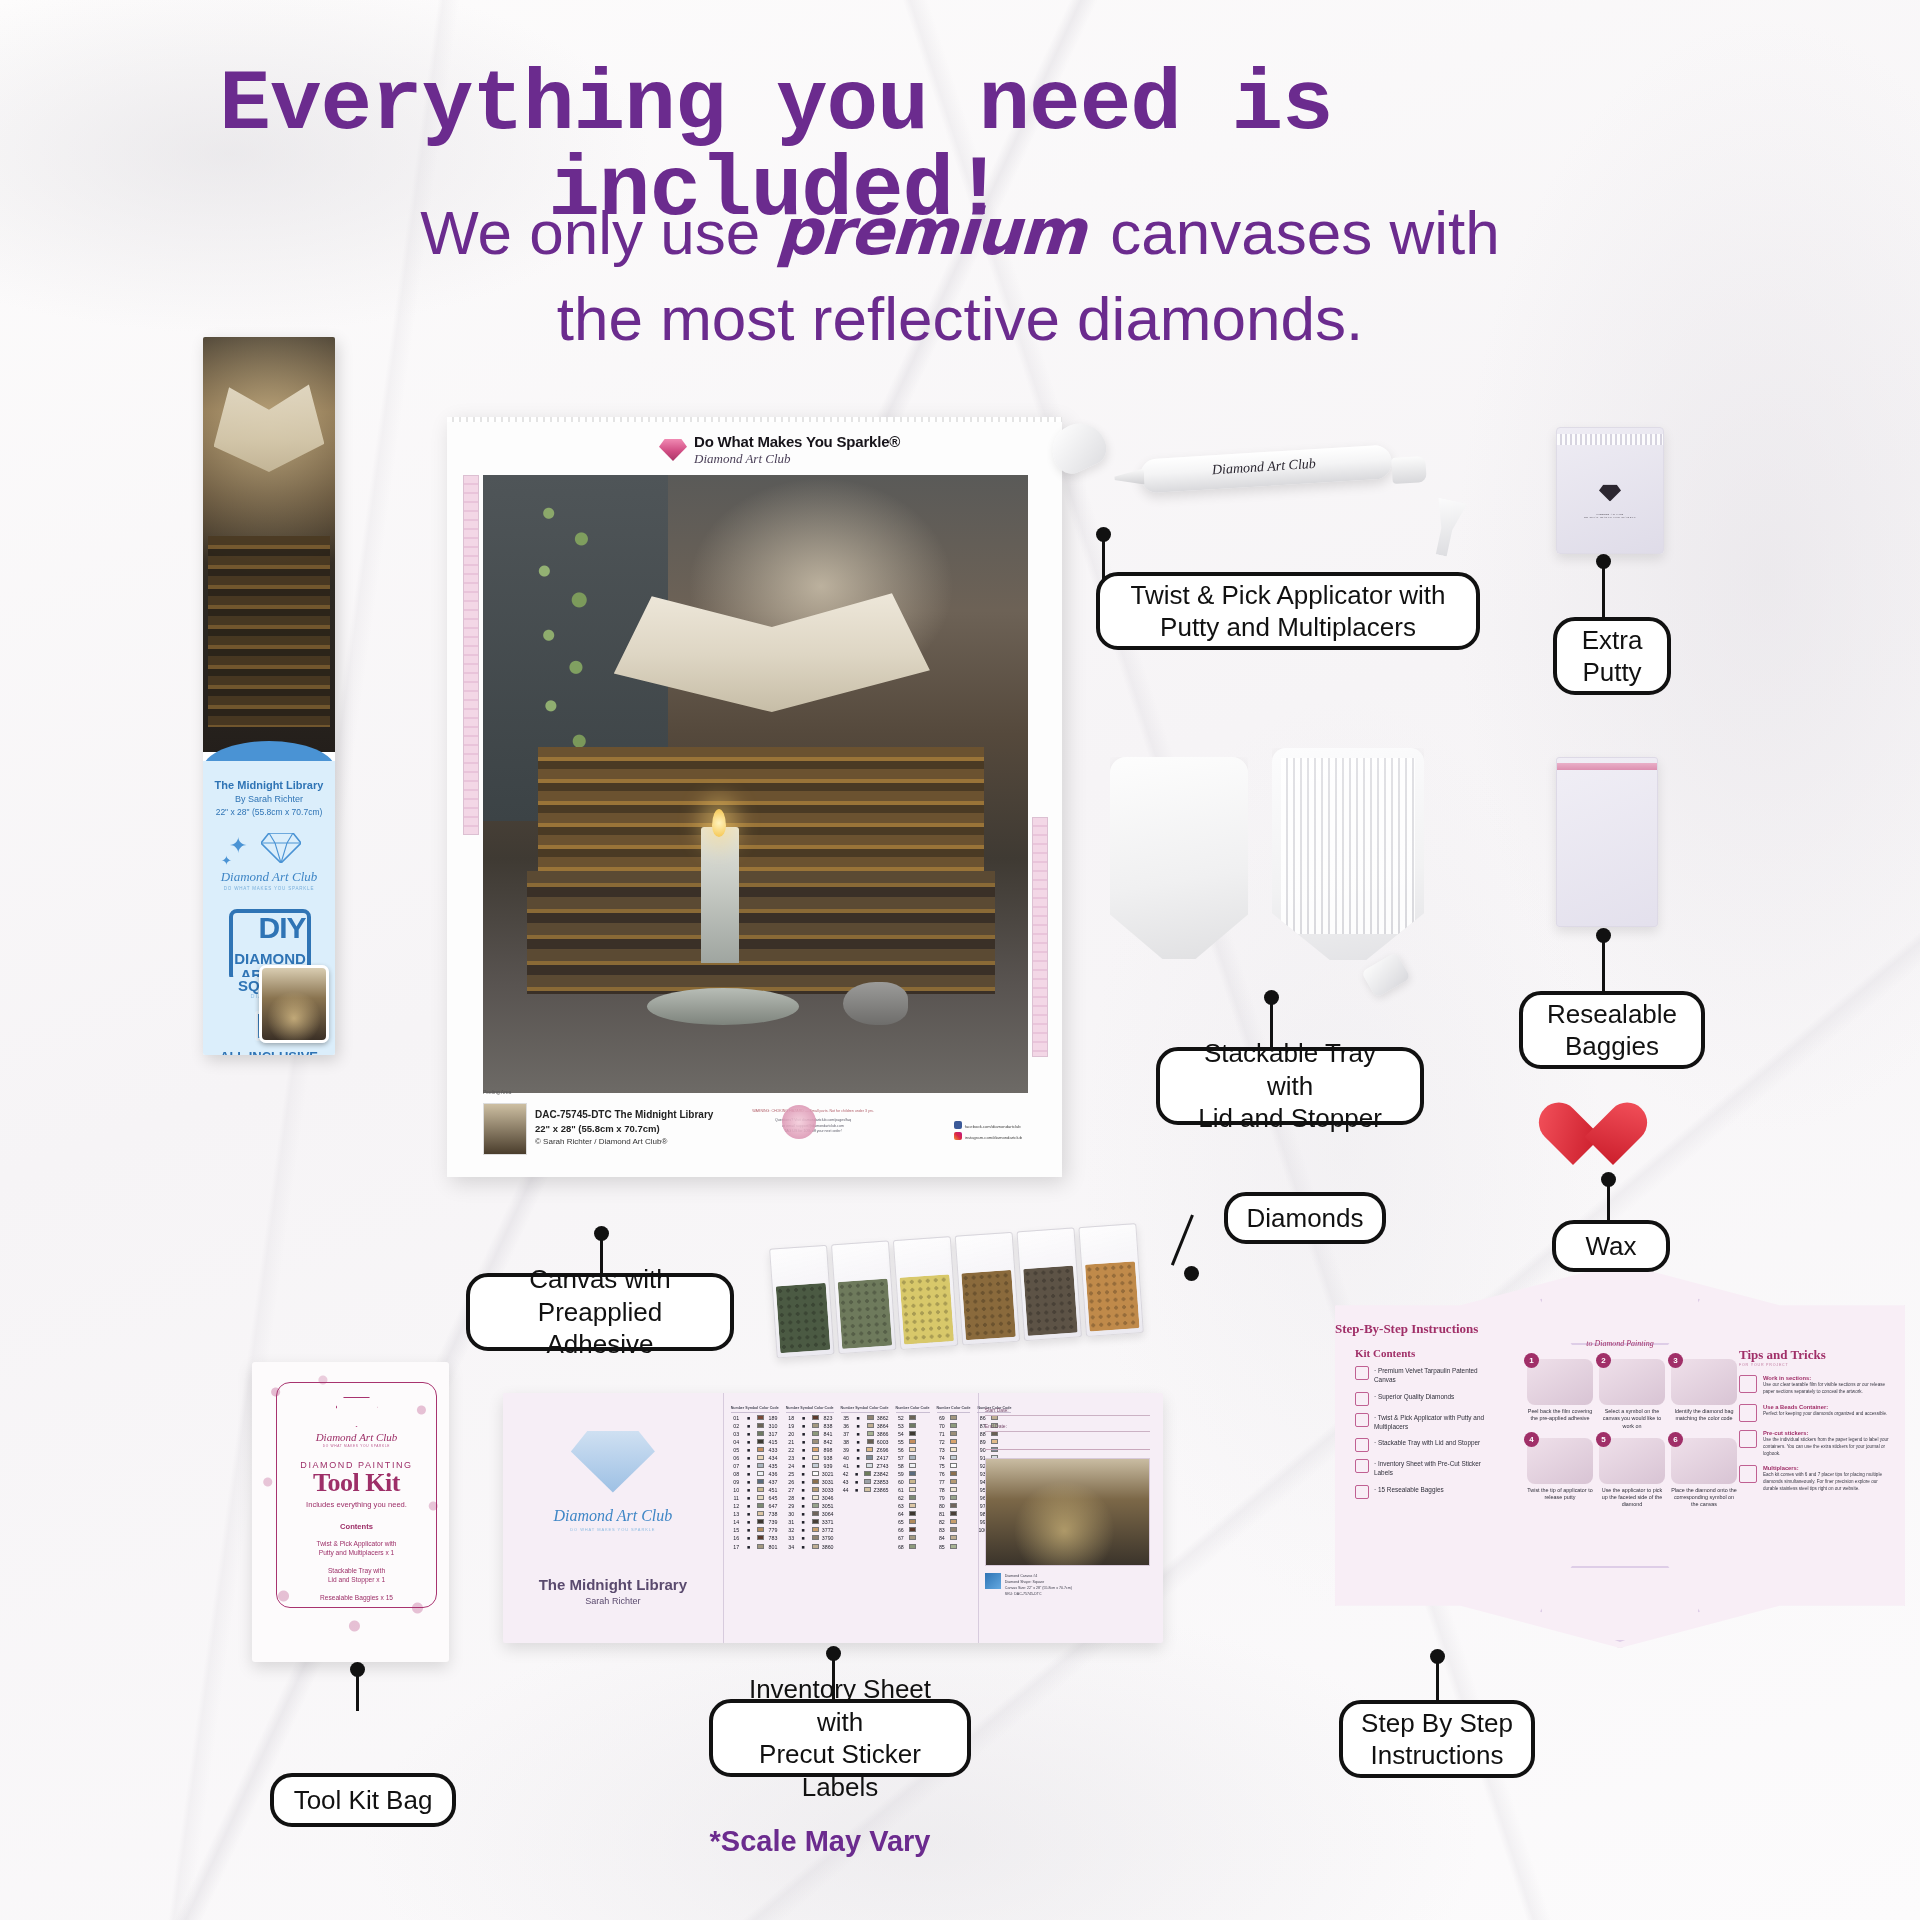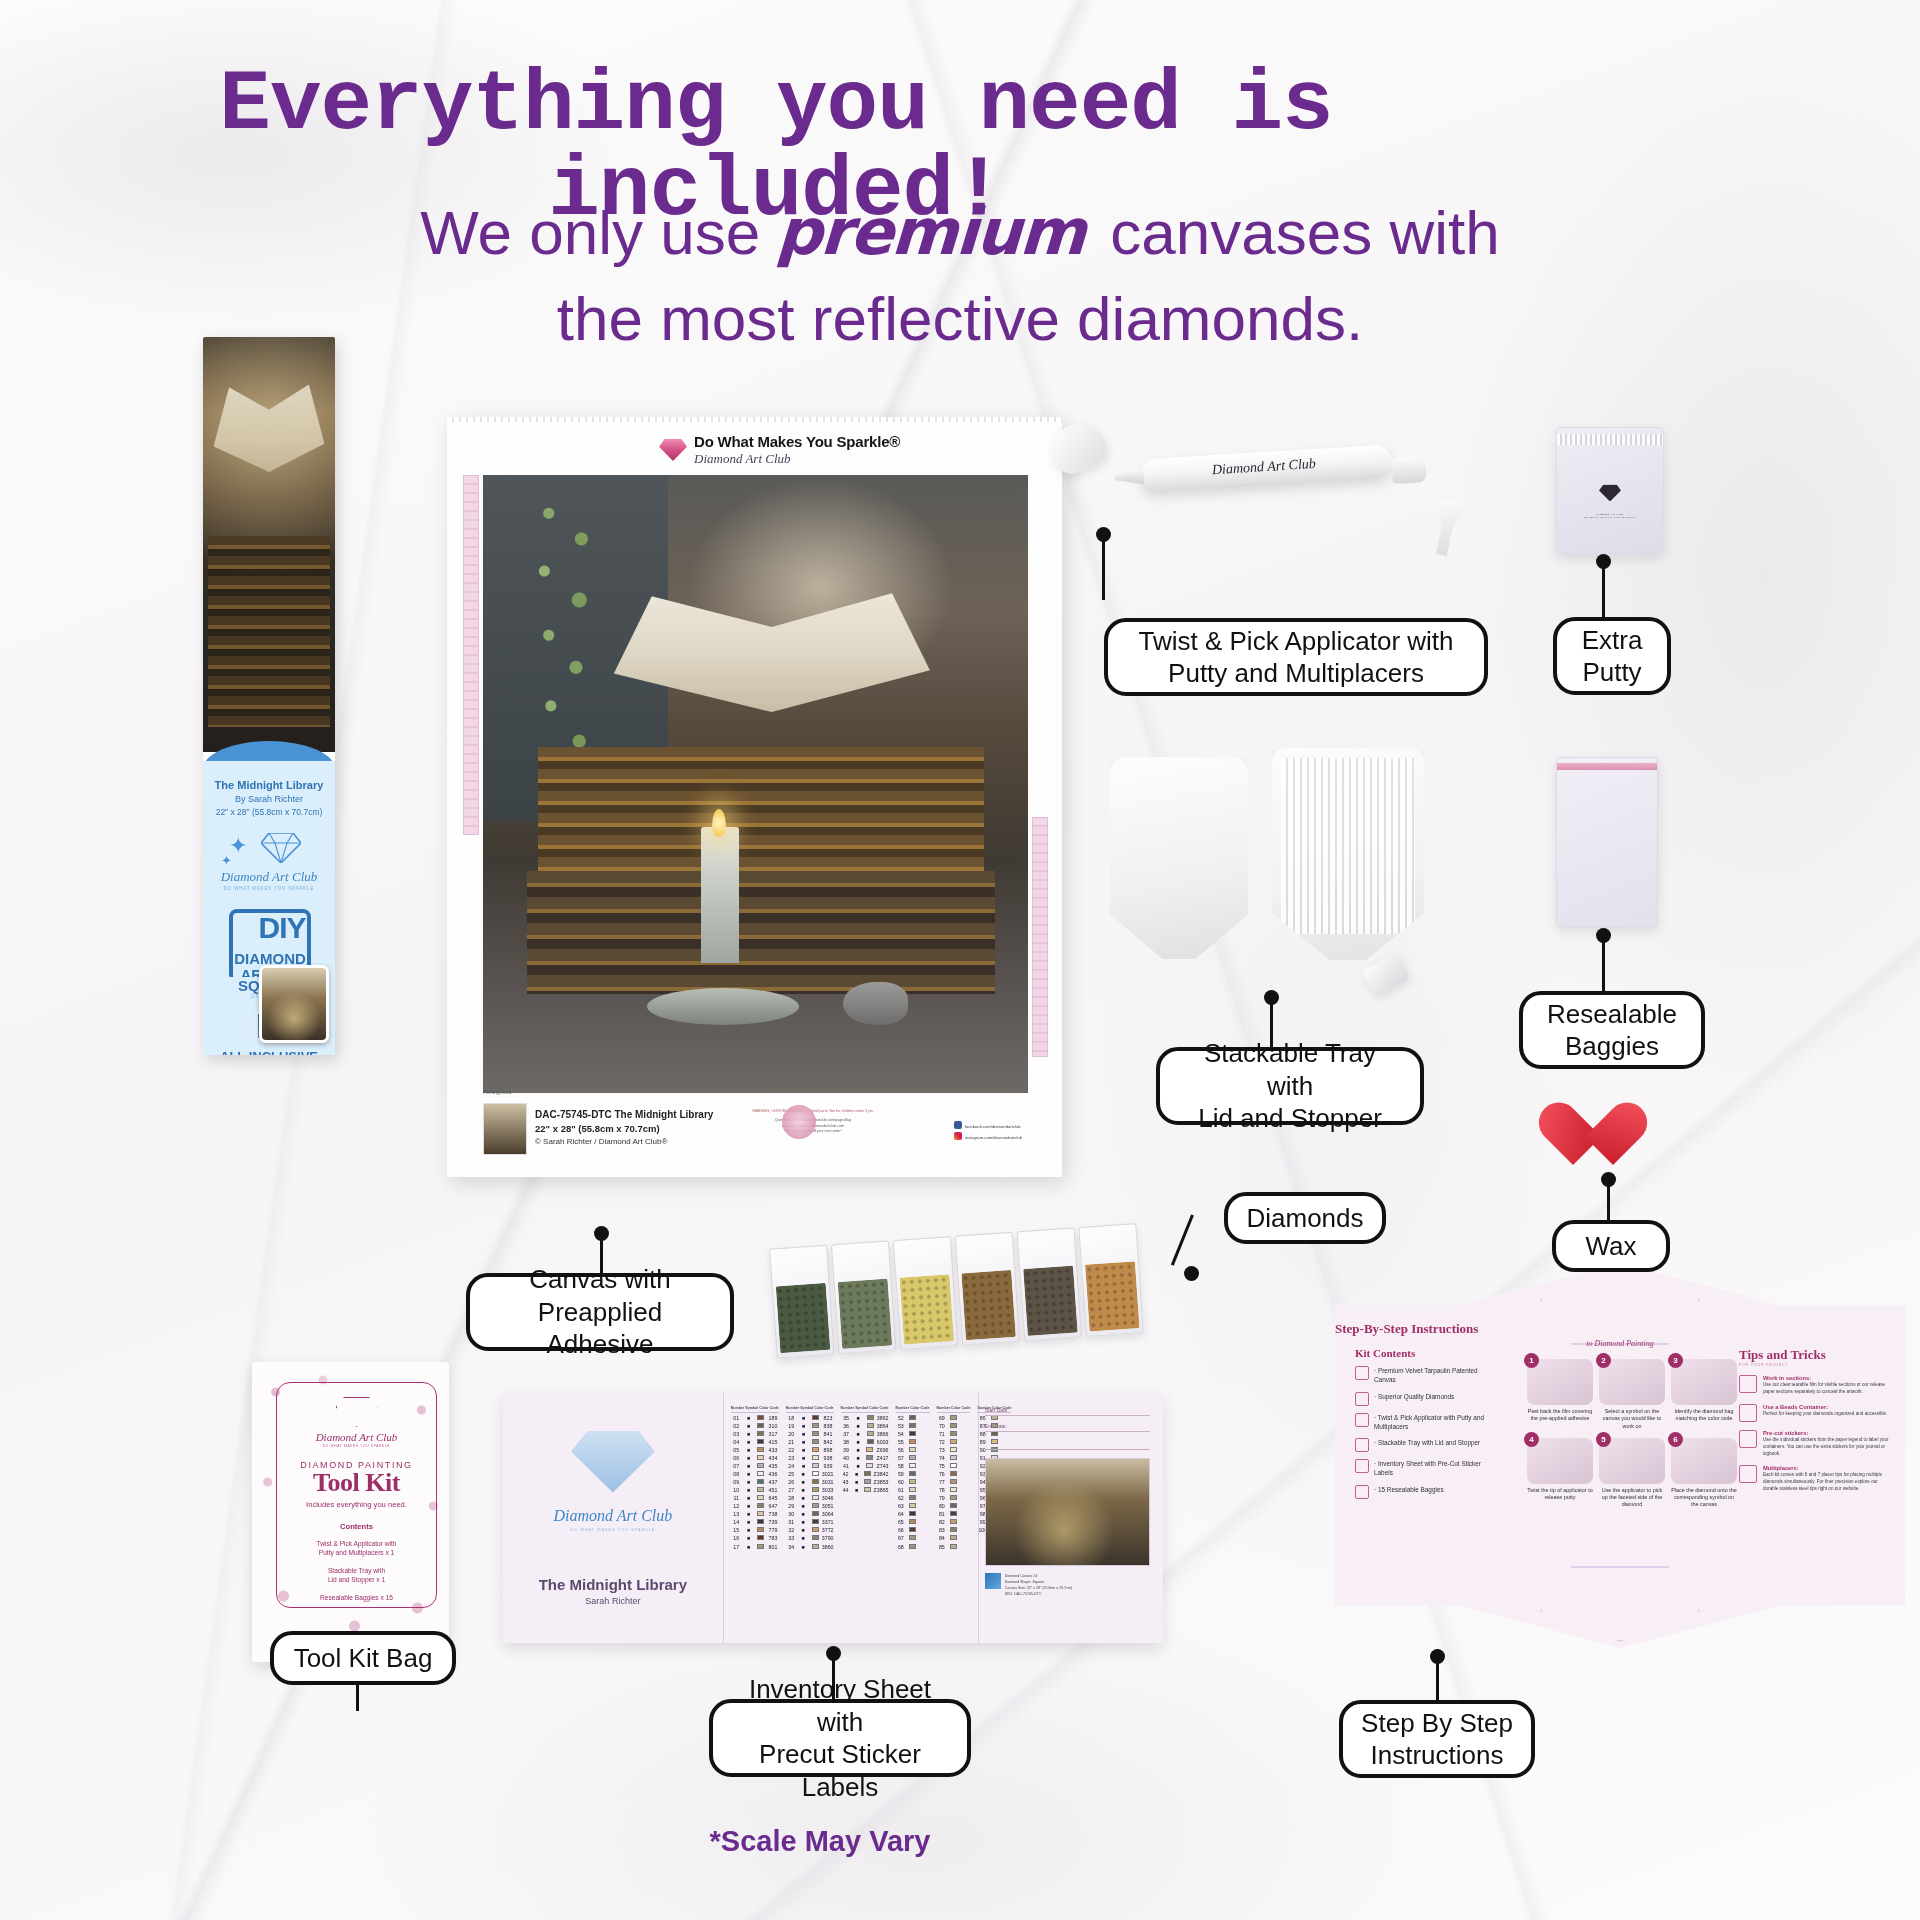--- a/index.html
+++ b/index.html
@@ -1353,21 +1353,21 @@
   </div>
 </div>
 
 <div class="leaddot" style="left:594px; top:1226px;"></div>
 <div class="leader" style="left:600px; top:1233px; height:52px;"></div>
 <div class="callout" style="left:466px; top:1273px; width:268px; height:78px;">Canvas with
 Preapplied Adhesive</div>
 
 <div class="leaddot" style="left:1096px; top:527px;"></div>
 <div class="leader" style="left:1102px; top:534px; height:66px;"></div>
-<div class="callout" style="left:1096px; top:618px; width:384px; height:78px;margin-left:8px;">Twist &amp; Pick Applicator with
+<div class="callout" style="left:1096px; top:572px; width:384px; height:78px;">Twist &amp; Pick Applicator with
 Putty and Multiplacers</div>
 
 <div class="leaddot" style="left:1596px; top:554px;"></div>
 <div class="leader" style="left:1602px; top:561px; height:58px;"></div>
 <div class="callout" style="left:1553px; top:617px; width:118px; height:78px;">Extra
 Putty</div>
 
 <div class="leaddot" style="left:1596px; top:928px;"></div>
 <div class="leader" style="left:1602px; top:935px; height:58px;"></div>
 <div class="callout" style="left:1519px; top:991px; width:186px; height:78px;">Resealable
@@ -1381,21 +1381,21 @@
 <div class="leaddot" style="left:1184px; top:1266px;"></div>
 <div class="leader" style="left:1191px; top:1215px; height:54px; transform:rotate(22deg); transform-origin:top center;"></div>
 <div class="callout" style="left:1224px; top:1192px; width:162px; height:52px;">Diamonds</div>
 
 <div class="leaddot" style="left:1601px; top:1172px;"></div>
 <div class="leader" style="left:1607px; top:1179px; height:43px;"></div>
 <div class="callout" style="left:1552px; top:1220px; width:118px; height:52px;">Wax</div>
 
 <div class="leaddot" style="left:350px; top:1662px;"></div>
 <div class="leader" style="left:356px; top:1669px; height:42px;"></div>
-<div class="callout" style="left:270px; top:1631px; width:186px; height:54px;">Tool Kit Bag</div>
+<div class="callout" style="left:270px; top:1773px; width:186px; height:54px;">Tool Kit Bag</div>
 
 <div class="leaddot" style="left:826px; top:1646px;"></div>
 <div class="leader" style="left:832px; top:1653px; height:48px;"></div>
 <div class="callout" style="left:709px; top:1699px; width:262px; height:78px;">Inventory Sheet with
 Precut Sticker Labels</div>
 
 <div class="leaddot" style="left:1430px; top:1649px;"></div>
 <div class="leader" style="left:1436px; top:1656px; height:46px;"></div>
 <div class="callout" style="left:1339px; top:1700px; width:196px; height:78px;">Step By Step
 Instructions</div>

